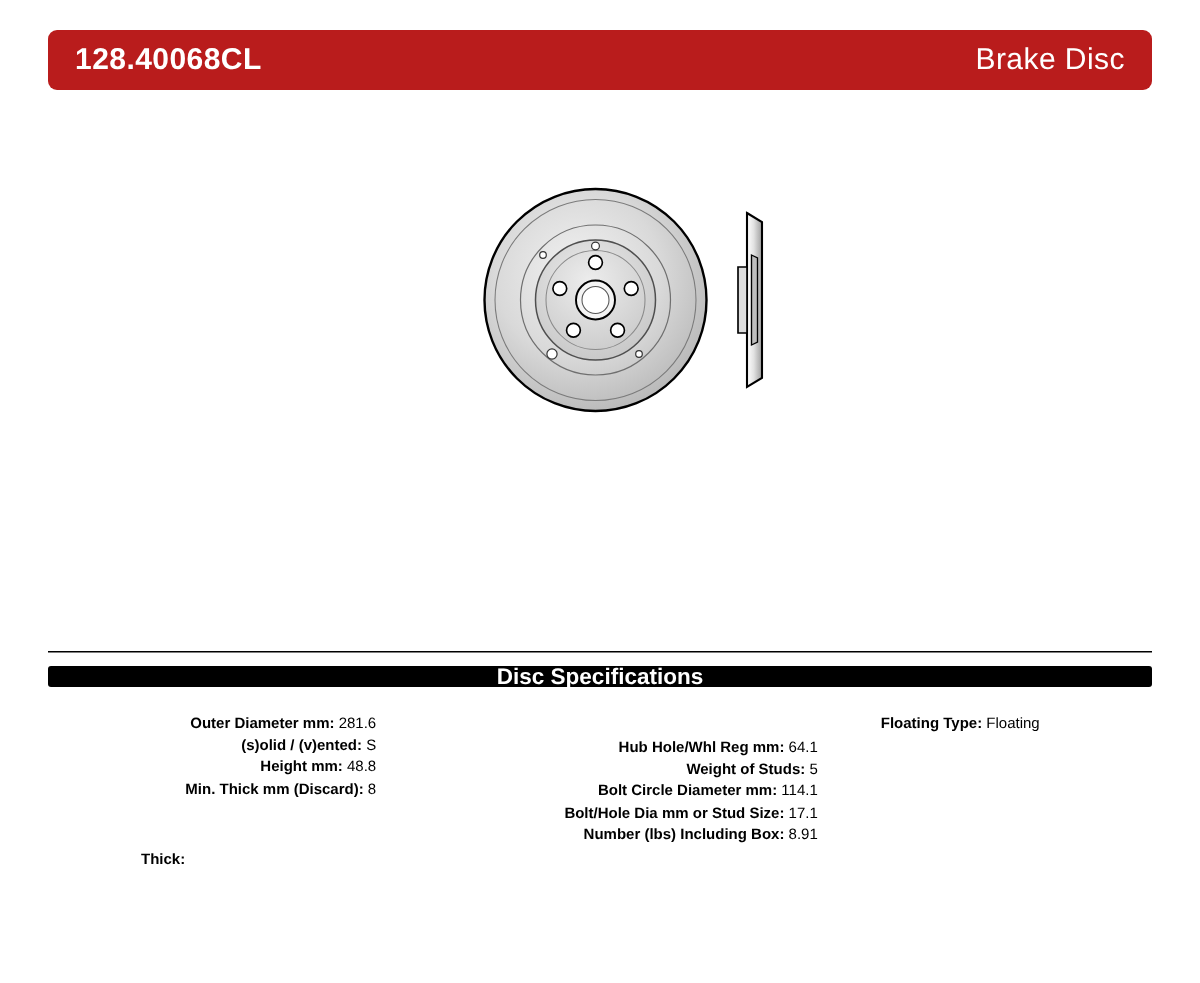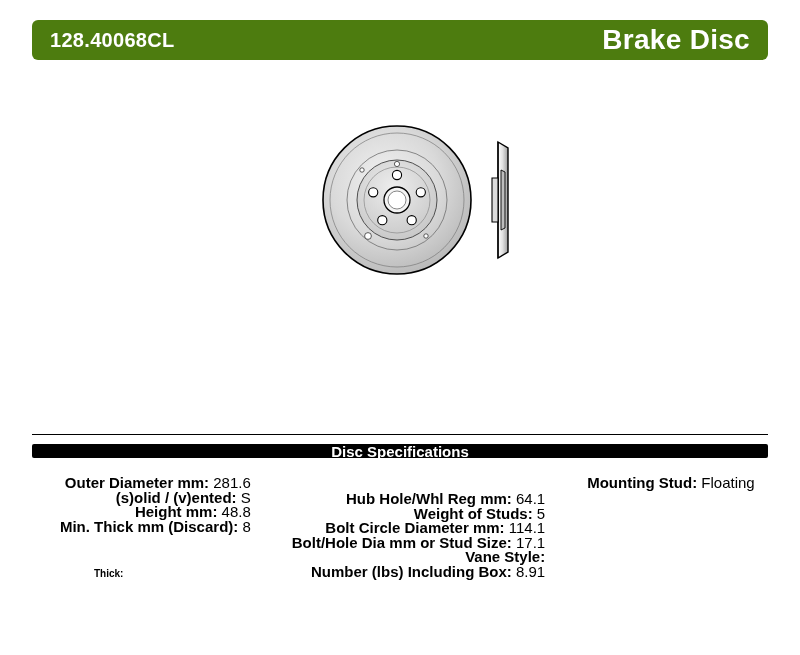--- a/index.html
+++ b/index.html
@@ -16,38 +16,38 @@
     overflow: hidden;
   }
 
   
   .header-bar {
     position: absolute;
     left: 32px;
     top: 20px;
     width: 736px;
     height: 40px;
-    background: #4d7c0f;
+    background: #b91c1c;
     border-radius: 6px;
     display: flex;
     align-items: center;
     justify-content: space-between;
     box-sizing: border-box;
     padding: 0 18px;
   }
   .header-part {
     color: #ffffff;
     font-size: 20px;
     font-weight: bold;
     letter-spacing: 0.3px;
   }
   .header-title {
     color: #ffffff;
-    font-size: 28px;
-    font-weight: bold;
+    font-size: 20px;
+    font-weight: normal;
     letter-spacing: 0.3px;
   }
 
   
   .image-area {
     position: absolute;
     left: 32px;
     top: 80px;
     width: 736px;
     height: 330px;
@@ -79,21 +79,21 @@
     font-weight: bold;
   }
 
   .spec-body {
     position: absolute;
     left: 32px;
     top: 472px;
     width: 736px;
     height: 130px;
     display: flex;
-    font-size: 15px;
+    font-size: 10px;
   }
   .spec-col {
     box-sizing: border-box;
   }
   .spec-col-1 { width: 30%; padding-top: 4px; }
   .spec-col-2 { width: 40%; padding-top: 20px; }
   .spec-col-3 { width: 30%; padding-top: 4px; }
 
   .spec-row {
     text-align: right;
@@ -232,32 +232,28 @@
     </div>
     <div class="spec-row">
       <span class="spec-label">Bolt Circle Diameter mm:</span>
       <span class="spec-value">114.1</span>
     </div>
     <div class="spec-row">
       <span class="spec-label">Bolt/Hole Dia mm or Stud Size:</span>
       <span class="spec-value">17.1</span>
     </div>
     <div class="spec-row">
-      <span class="spec-label">Vane Style:</span>
-      <span class="spec-value"></span>
-    </div>
-    <div class="spec-row">
       <span class="spec-label">Number (lbs) Including Box:</span>
       <span class="spec-value">8.91</span>
     </div>
   </div>
 
   <div class="spec-col spec-col-3">
     <div class="spec-row">
-      <span class="spec-label">Mounting Stud:</span>
+      <span class="spec-label">Floating Type:</span>
       <span class="spec-value">Floating</span>
     </div>
   </div>
 
 </div>
 
 <div class="note-row">
   <span>Thick:</span>
   <span></span>
 </div>

